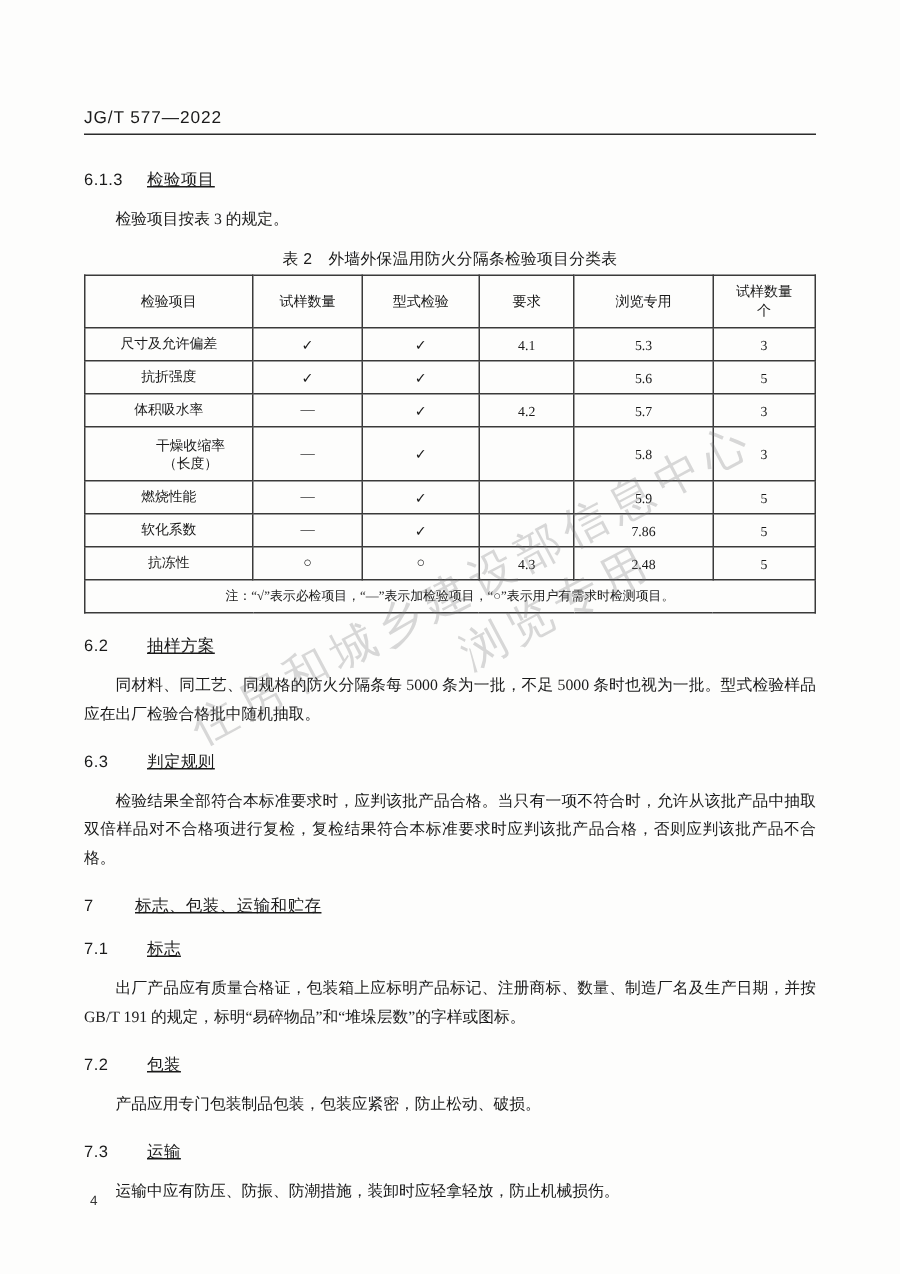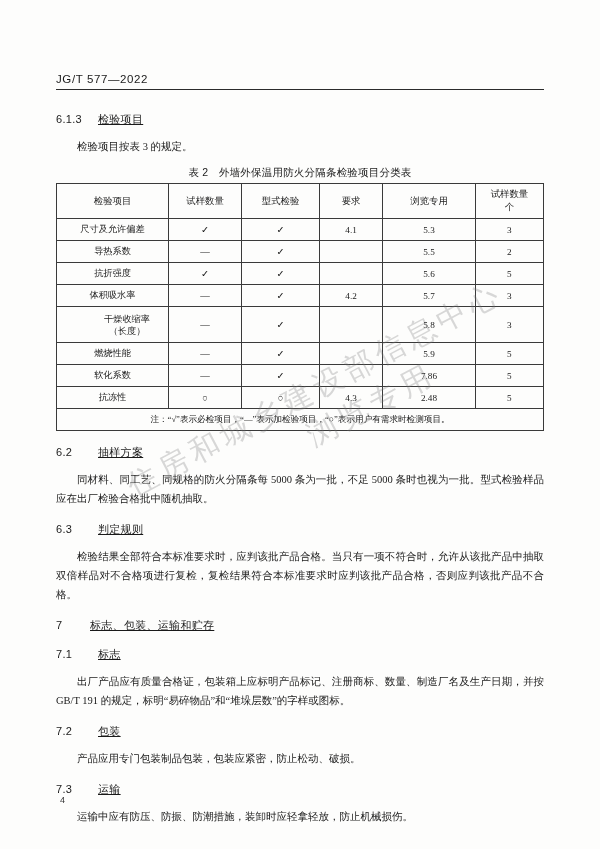--- a/index.html
+++ b/index.html
@@ -167,28 +167,20 @@
       <tbody>
         <tr>
           <td>尺寸及允许偏差</td>
           <td class="check">✓</td>
           <td class="check">✓</td>
           <td>4.1</td>
           <td>5.3</td>
           <td>3</td>
         </tr>
         <tr>
-          <td>导热系数</td>
-          <td class="check">—</td>
-          <td class="check">✓</td>
-          <td></td>
-          <td>5.5</td>
-          <td>2</td>
-        </tr>
-        <tr>
           <td>抗折强度</td>
           <td class="check">✓</td>
           <td class="check">✓</td>
           <td></td>
           <td>5.6</td>
           <td>5</td>
         </tr>
         <tr>
           <td>体积吸水率</td>
           <td class="check">—</td>

